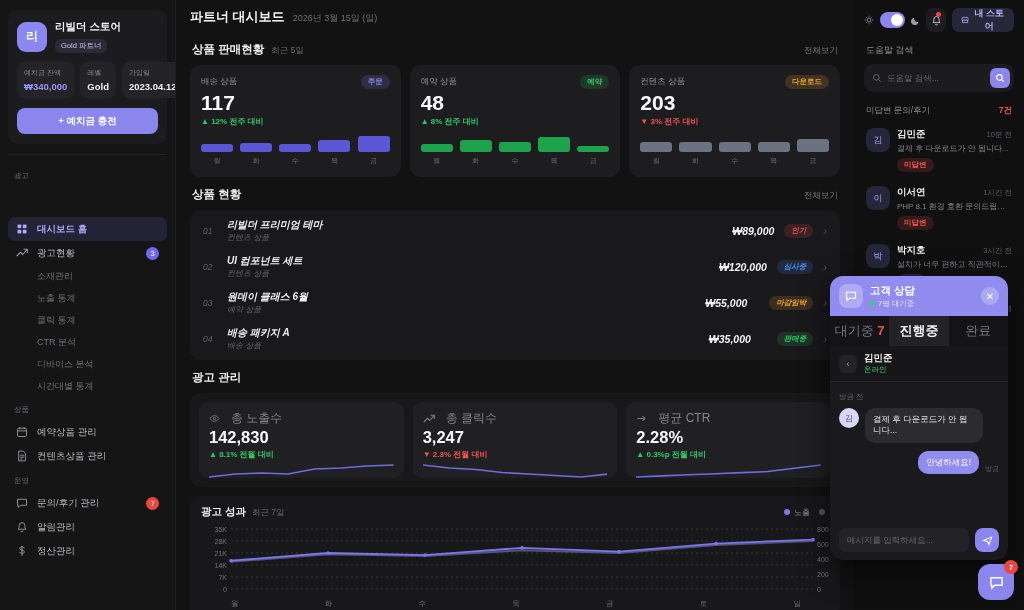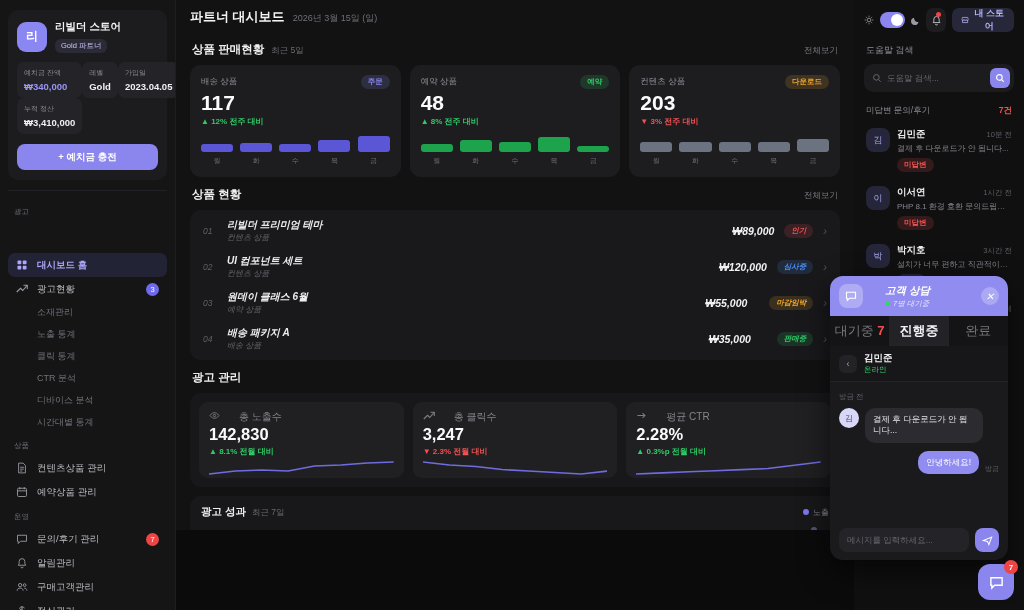--- a/index.html
+++ b/index.html
@@ -10,42 +10,42 @@
   
   .sidebar { position:absolute; left:0; top:0; width:176px; height:610px; background:#151516;
              border-right:1px solid #1e1e20; overflow:hidden; padding:10px 8px; }
   .profile-card { background:#1c1c1f; border-radius:10px; padding:10px 9px; }
   .profile-top { display:flex; align-items:center; gap:8px; }
   .avatar-sq { width:30px; height:30px; border-radius:9px; background:#8b87f2; color:#fff;
                display:flex; align-items:center; justify-content:center; font-size:12px; font-weight:bold; }
   .profile-name { font-size:10.5px; font-weight:bold; color:#f2f2f4; }
   .profile-badge { display:inline-block; margin-top:3px; font-size:7.5px; color:#cac7f5;
                    background:#2b2b38; border-radius:6px; padding:2px 6px; }
-  .pstats { display:grid; grid-template-columns:1fr 1fr 1fr; margin-top:9px; }
+  .pstats { display:grid; grid-template-columns:1fr 1fr 1fr 1fr; gap:6px; margin-top:9px; }
   .pstat { background:#242428; border-radius:7px; padding:6px 7px; }
   .pstat .lbl { font-size:7px; color:#8a8a92; }
   .pstat .val { font-size:9.5px; font-weight:bold; color:#f0f0f2; margin-top:3px; white-space:nowrap; }
   .pstat .val.accent { color:#9a96f5; }
   .topup-btn { margin-top:10px; width:100%; height:26px; border:none; border-radius:8px;
                background:#8probe5f2; background:#8a86ee; color:#fff; font-size:9.5px; font-weight:bold;
                font-family:inherit; cursor:pointer; }
   .menu { margin-top:10px; border-top:1px solid #222226; padding-top:8px; }
   .sec-label { font-size:7.5px; color:#6b6b73; margin:8px 6px 5px; }
   .mi { display:flex; align-items:center; gap:8px; height:24px; padding:0 8px; border-radius:7px;
         color:#b9b9bf; font-size:9.5px; cursor:pointer; }
   .mi .ic { width:13px; display:flex; align-items:center; color:#9a9aa2; }
   .mi.active { background:#232336; color:#aba8f7; font-weight:bold;margin-top:36px; }
   .mi.active .ic { color:#aba8f7; }
   .mi.sub { padding-left:29px; color:#717179; font-size:9px; height:22px; }
   .mi .mbadge { margin-left:auto; min-width:13px; height:13px; border-radius:7px; color:#fff;
                 font-size:7.5px; display:flex; align-items:center; justify-content:center; padding:0 3px; }
   .mi .mlabel { white-space:nowrap; }
 
   
-  .main { position:absolute; left:176px; top:0; width:678px; height:530px; background:#121213;
+  .main { position:absolute; left:176px; top:0; width:678px; height:610px; background:#121213;
           padding:8px 14px; overflow:hidden; }
   .main-header { display:flex; align-items:baseline; gap:8px; height:24px; }
   .page-title { font-size:13px; font-weight:bold; color:#f4f4f6; }
   .page-date { font-size:9px; color:#6f6f77; }
   .sec-head { display:flex; align-items:baseline; gap:7px; margin:10px 2px 8px; }
   .sec-title { font-size:11.5px; font-weight:bold; color:#f0f0f2; }
   .sec-sub { font-size:8.5px; color:#6a6a72; }
   .sec-link { margin-left:auto; font-size:8.5px; color:#7a7a82; cursor:pointer; }
 
   .sales-cards { display:grid; grid-template-columns:1fr 1fr 1fr; gap:9px; }
@@ -65,28 +65,28 @@
   .prow { display:flex; align-items:center; height:36px; gap:10px; }
   .prow .no { font-size:8.5px; color:#5f5f67; width:14px; }
   .prow .nm { font-size:10px; font-weight:bold; color:#ededf0; line-height:1.25; }
   .prow .tp { font-size:8px; color:#62626a; }
   .prow .price { margin-left:auto; font-size:10.5px; font-weight:bold; color:#f2f2f4; }
   .prow .chev { color:#55555d; font-size:11px; }
 
   .ads-panel { background:#18181a; border-radius:11px; padding:9px; }
   .metrics { display:grid; grid-template-columns:1fr 1fr 1fr; gap:9px; }
   .mtile { background:#202023; border-radius:9px; padding:8px 10px; height:76px; }
-  .mtile-top { display:flex; gap:19px; font-size:10px; color:#85858d; }
+  .mtile-top { display:flex; align-items:center; gap:11px; font-size:12px; color:#85858d; }
   .mtile-top .ic { color:#7d7d85; display:flex; }
   .mtile-val { font-size:16.5px; font-weight:bold; color:#fafafc; margin-top:1px; }
   .spark { display:block; width:100%; height:16px; margin-top:3px; }
 
   .perf-panel { background:#18181a; border-radius:11px; padding:9px 11px; margin-top:9px; }
   .perf-head { display:flex; align-items:baseline; gap:6px; }
-  .legend { margin-left:auto; display:flex; gap:9px; align-items:center;flex-direction:column; }
+  .legend { margin-left:auto; display:flex; gap:9px; align-items:center; }
   .leg { display:flex; gap:4px; align-items:center; font-size:8px; color:#8c8c94; }
   .leg .dot { width:6px; height:6px; border-radius:3px; }
   .chart-x { display:flex; justify-content:space-between; padding:0 28px 0 30px; margin-top:2px; }
   .chart-x span { font-size:7.5px; color:#6b6b73; }
 
   
   .rightpanel { position:absolute; left:854px; top:0; width:170px; height:610px; background:#101011;
                 padding:8px 10px; }
   .topbar { display:flex; align-items:center; gap:6px; height:24px; justify-content:flex-end; }
   .toggle { width:30px; height:16px; border-radius:9px; background:#8a86ee; position:relative; cursor:pointer; }
@@ -117,21 +117,21 @@
   .inq-time { margin-left:auto; font-size:7.5px; color:#5e5e66; }
   .inq-msg { font-size:8px; color:#84848c; margin-top:2px; white-space:nowrap; overflow:hidden;
              text-overflow:ellipsis; }
   .inq-tags { display:flex; align-items:center; gap:5px; margin-top:4px; }
   .stars { font-size:8px; letter-spacing:1px; }
 
   
   .chat { position:absolute; right:16px; top:276px; width:178px; height:284px; background:#1a1a1d;
           border-radius:13px; box-shadow:0 12px 30px rgba(0,0,0,.6); overflow:hidden; z-index:40;
           display:flex; flex-direction:column; }
-  .chat-head { background:#908cf0; height:40px; display:flex; align-items:center; gap:22px; padding:0 9px;font-style:italic; }
+  .chat-head { background:#908cf0; height:40px; display:flex; align-items:center; gap:7px; padding:0 9px; }
   .chat-head .cicon { width:24px; height:24px; border-radius:8px; background:rgba(255,255,255,.28);
                       display:flex; align-items:center; justify-content:center; color:#fff; }
   .chat-title { font-size:10.5px; font-weight:bold; color:#fff; }
   .chat-status { font-size:7.5px; color:#e9e8fb; display:flex; align-items:center; gap:3px; margin-top:1px; }
   .gdot { width:5px; height:5px; border-radius:3px; background:#34d46a; display:inline-block; }
   .chat-close { margin-left:auto; width:18px; height:18px; border-radius:9px; background:rgba(255,255,255,.25);
                 color:#fff; display:flex; align-items:center; justify-content:center; font-size:10px; cursor:pointer; }
   .chat-tabs { display:flex; background:#141416; }
   .ctab { flex:1; text-align:center; font-size:13px; color:#77777f; padding:6px 0; cursor:pointer; }
   .ctab.active { background:#232327; color:#f0f0f2; font-weight:bold; }
@@ -183,21 +183,21 @@
           <div class="pstat">
             <div class="lbl">예치금 잔액</div>
                <div class="val accent">₩340,000</div>
           </div>
           <div class="pstat">
             <div class="lbl">레벨</div>
                <div class="val">Gold</div>
           </div>
           <div class="pstat">
             <div class="lbl">가입일</div>
-               <div class="val">2023.04.05</div>
+               <div class="val">2023.04.12</div>
           </div>
           <div class="pstat">
             <div class="lbl">누적 정산</div>
                <div class="val">₩3,410,000</div>
           </div>
         </div>
       <button class="topup-btn">+ 예치금 충전</button>
     </div>
     <nav class="menu">
         <div class="sec-label">광고</div>
@@ -237,64 +237,53 @@
         <div class="mi sub">
           <span class="mlabel">디바이스 분석</span>
         </div>
         <div class="mi sub">
           <span class="mlabel">시간대별 통계</span>
         </div>
         <div class="sec-label">상품</div>
         <div class="mi">
           <span class="ic">
             <svg width="12" height="12" viewBox="0 0 16 16" fill="none" stroke="currentColor" stroke-width="1.2">
-              <path d="M3.5 1.5h6l3 3v10h-9z"></path>
-              <path d="M5.5 7h5M5.5 9.5h5M5.5 12h3"></path>
+              <rect x="2" y="3" width="12" height="11" rx="1.5"></rect>
+              <path d="M2 6.5h12M5 1.5v3M11 1.5v3"></path>
             </svg>
           </span>
-          <span class="mlabel">컨텐츠상품 관리</span>
+          <span class="mlabel">예약상품 관리</span>
         </div>
         <div class="mi">
           <span class="ic">
             <svg width="12" height="12" viewBox="0 0 16 16" fill="none" stroke="currentColor" stroke-width="1.2">
-              <rect x="2" y="3" width="12" height="11" rx="1.5"></rect>
-              <path d="M2 6.5h12M5 1.5v3M11 1.5v3"></path>
+              <path d="M3.5 1.5h6l3 3v10h-9z"></path>
+              <path d="M5.5 7h5M5.5 9.5h5M5.5 12h3"></path>
             </svg>
           </span>
-          <span class="mlabel">예약상품 관리</span>
+          <span class="mlabel">컨텐츠상품 관리</span>
         </div>
         <div class="sec-label">운영</div>
         <div class="mi">
           <span class="ic">
             <svg width="12" height="12" viewBox="0 0 16 16" fill="none" stroke="currentColor" stroke-width="1.2">
               <path d="M2 3h12v8H6l-3 3v-3H2z"></path>
             </svg>
           </span>
           <span class="mlabel">문의/후기 관리</span>
           <span class="mbadge" style="background:#ef4444">7</span>
         </div>
         <div class="mi">
           <span class="ic">
             <svg width="12" height="12" viewBox="0 0 16 16" fill="none" stroke="currentColor" stroke-width="1.2">
               <path d="M3 11h10l-1.2-2V6a3.8 3.8 0 1 0-7.6 0v3L3 11z"></path>
               <path d="M6.5 13a1.5 1.5 0 0 0 3 0"></path>
             </svg>
           </span>
           <span class="mlabel">알림관리</span>
-        </div>
-        <div class="mi">
-          <span class="ic">
-            <svg width="12" height="12" viewBox="0 0 16 16" fill="none" stroke="currentColor" stroke-width="1.2">
-              <circle cx="5.5" cy="5.5" r="2.2"></circle>
-              <path d="M1.5 13c0-2.2 1.8-3.6 4-3.6s4 1.4 4 3.6"></path>
-              <circle cx="11.5" cy="5.5" r="1.8"></circle>
-              <path d="M11 9.5c2 .1 3.5 1.4 3.5 3.3"></path>
-            </svg>
-          </span>
-          <span class="mlabel">구매고객관리</span>
         </div>
         <div class="mi">
           <span class="ic">
             <svg width="12" height="12" viewBox="0 0 16 16" fill="none" stroke="currentColor" stroke-width="1.3">
               <path d="M8 1.5v13M11 4.5c0-1.2-1.3-2-3-2s-3 .8-3 2 1 1.8 3 2.3 3 1.2 3 2.4-1.3 2-3 2-3-.8-3-2"></path>
             </svg>
           </span>
           <span class="mlabel">정산관리</span>
         </div>
       </nav>

